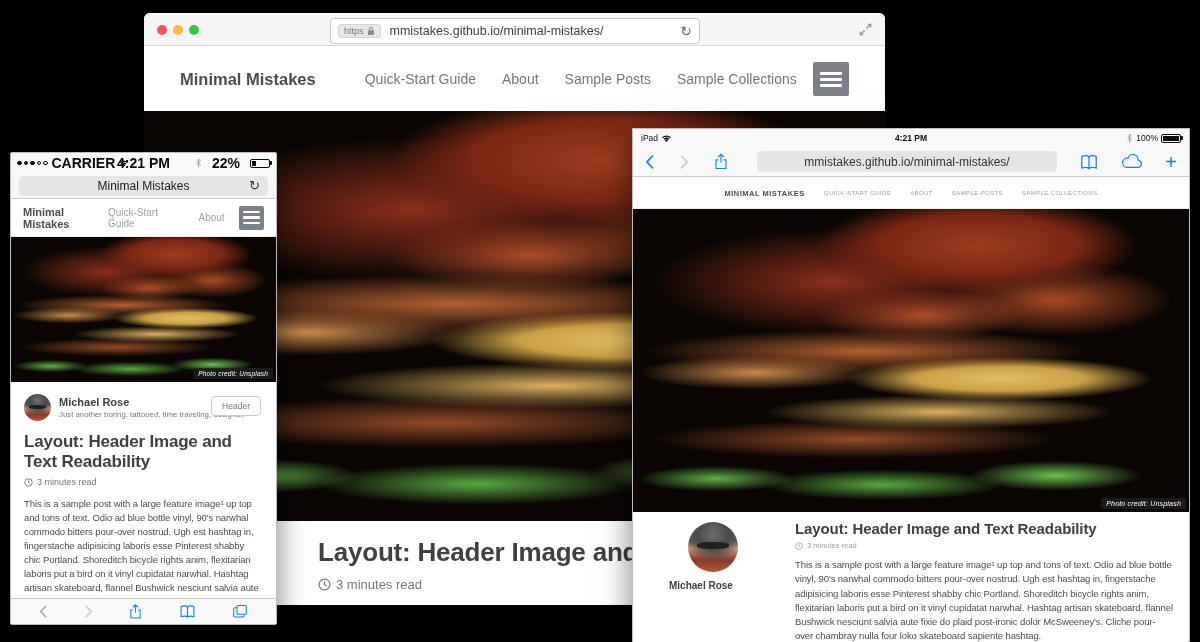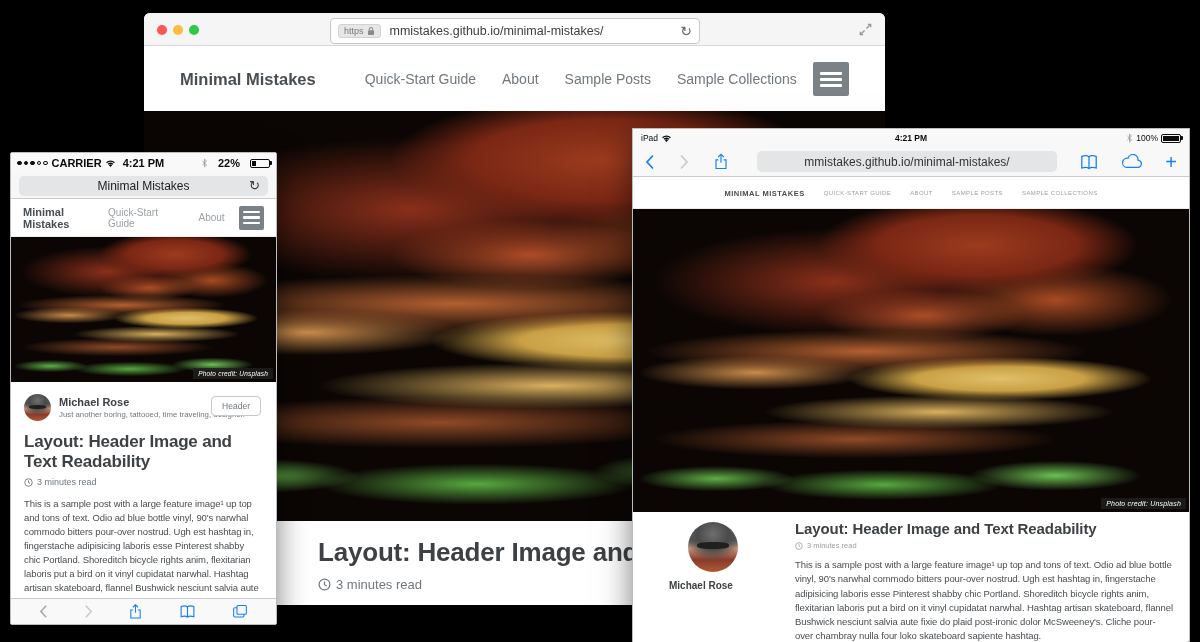--- a/index.html
+++ b/index.html
@@ -69,21 +69,21 @@
   .d-link.first { margin-left:49px; }
   .d-burger { margin-left:auto; width:36px; height:34px; }
   .d-burger i { width:22px; height:3px; }
   .d-hero { position:absolute; left:0; top:98px; right:0; height:410px; }
   .d-content { position:absolute; left:0; top:508px; right:0; bottom:0; padding:16px 40px 0 174px; overflow:hidden; }
   .d-title { font-size:26px; font-weight:bold; color:#3d4144; letter-spacing:-.2px; }
   .d-meta { display:flex; align-items:center; gap:5px; margin-top:9px; font-size:13px; color:#70787e; }
 
   
   .win-iphone { position:absolute; left:10px; top:152px; width:267px; height:473px; background:#fff; border:1px solid #b9bdc1; border-radius:2px; overflow:hidden; z-index:3; box-shadow:0 10px 30px rgba(0,0,0,.5); }
-  .p-status { position:absolute; left:0; top:0; right:0; height:20px; background:#f9f9f9; display:flex; align-items:center; padding:7px 6px; font-size:11px; font-weight:bold; color:#0b0b0b; }
+  .p-status { position:absolute; left:0; top:0; right:0; height:20px; background:#f9f9f9; display:flex; align-items:center; padding:7px 6px; font-size:14px; font-weight:bold; color:#0b0b0b; }
   .p-time { position:absolute; left:0; right:0; text-align:center; font-weight:bold; }
   .p-status .right { margin-left:auto; display:flex; align-items:center; gap:10px; }
   .p-urlrow { position:absolute; left:0; top:20px; right:0; height:26px; background:#f7f7f8; border-bottom:1px solid #c9cbce; padding:3px 8px; }
   .p-field { position:relative; height:20px; background:#e4e5e7; border-radius:5px; display:flex; align-items:center; justify-content:center; font-size:12px; color:#1c1c1e; }
   .p-field .rel { position:absolute; right:8px; top:2px; color:#3c3c3e; font-size:13px; cursor:pointer; }
   .p-nav { position:absolute; left:0; top:46px; right:0; height:38px; background:#fff; border-bottom:1px solid #ececec; display:flex; align-items:center; padding:0 12px; }
   .p-brand { font-size:11px; font-weight:bold; color:#494e52; cursor:pointer; }
   .p-link { font-size:10px; color:#9ba1a6; cursor:pointer; }
   .p-link.l1 { margin-left:auto; }
   .p-link.l2 { margin-left:16px; }

